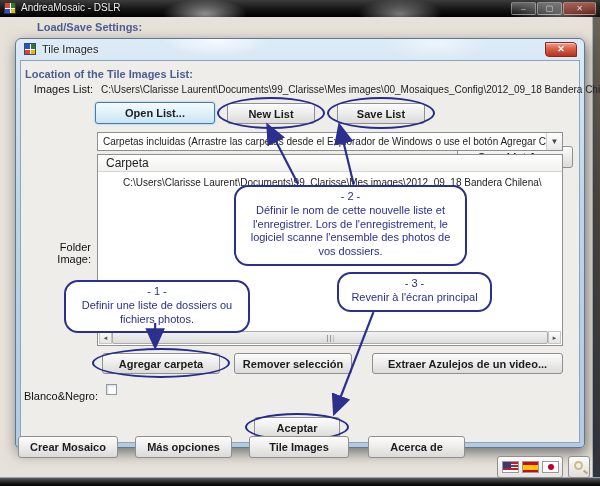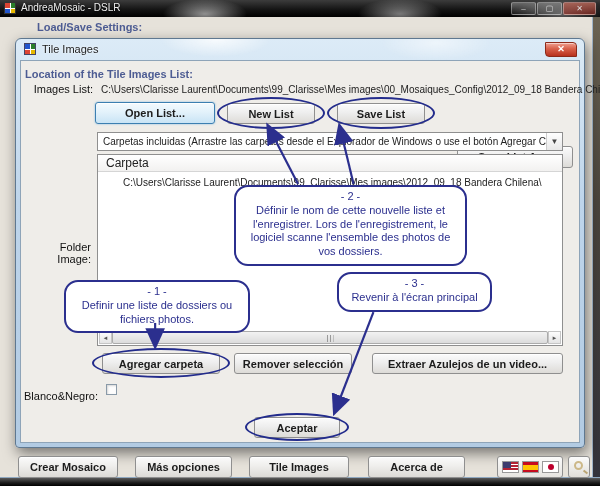--- a/index.html
+++ b/index.html
@@ -108,21 +108,21 @@
 
   .ellipse { position:absolute; border:2px solid #232C8C; border-radius:50%; pointer-events:none; }
   .el-new { left:196px; top:36px; width:108px; height:32px; }
   .el-save { left:306px; top:36px; width:108px; height:32px; }
   .el-agregar { left:71px; top:287px; width:138px; height:30px; }
   .el-aceptar { left:224px; top:352px; width:104px; height:28px; }
 
   svg.arrows { position:absolute; inset:0; width:100%; height:100%; pointer-events:none; }
 
   
-  .tb-btn { position:absolute; top:456px; height:22px; font-size:11px; font-weight:bold; color:#1c1c1c;
+  .tb-btn { position:absolute; top:436px; height:22px; font-size:11px; font-weight:bold; color:#1c1c1c;
     text-align:center; line-height:20px; background:linear-gradient(180deg,#fbfbfb,#efeeec 45%,#dcdad6);
     border:1px solid #8f8f8f; border-radius:3px; box-shadow:inset 0 1px 0 #fff; }
   .tb-1 { left:18px; width:100px; } .tb-2 { left:135px; width:97px; }
   .tb-3 { left:249px; width:100px; } .tb-4 { left:368px; width:97px; }
 
   .flags-panel { position:absolute; left:497px; top:456px; width:66px; height:22px;
     background:linear-gradient(180deg,#fbfbfb,#e6e4e0); border:1px solid #8f8f8f; border-radius:3px;
     display:flex; align-items:center; justify-content:center; gap:3px; }
   .flag { width:17px; height:12px; border:1px solid #999; position:relative; }
   .flag-us { background:repeating-linear-gradient(180deg,#B22234 0 1.6px,#fff 1.6px 3.2px); }

